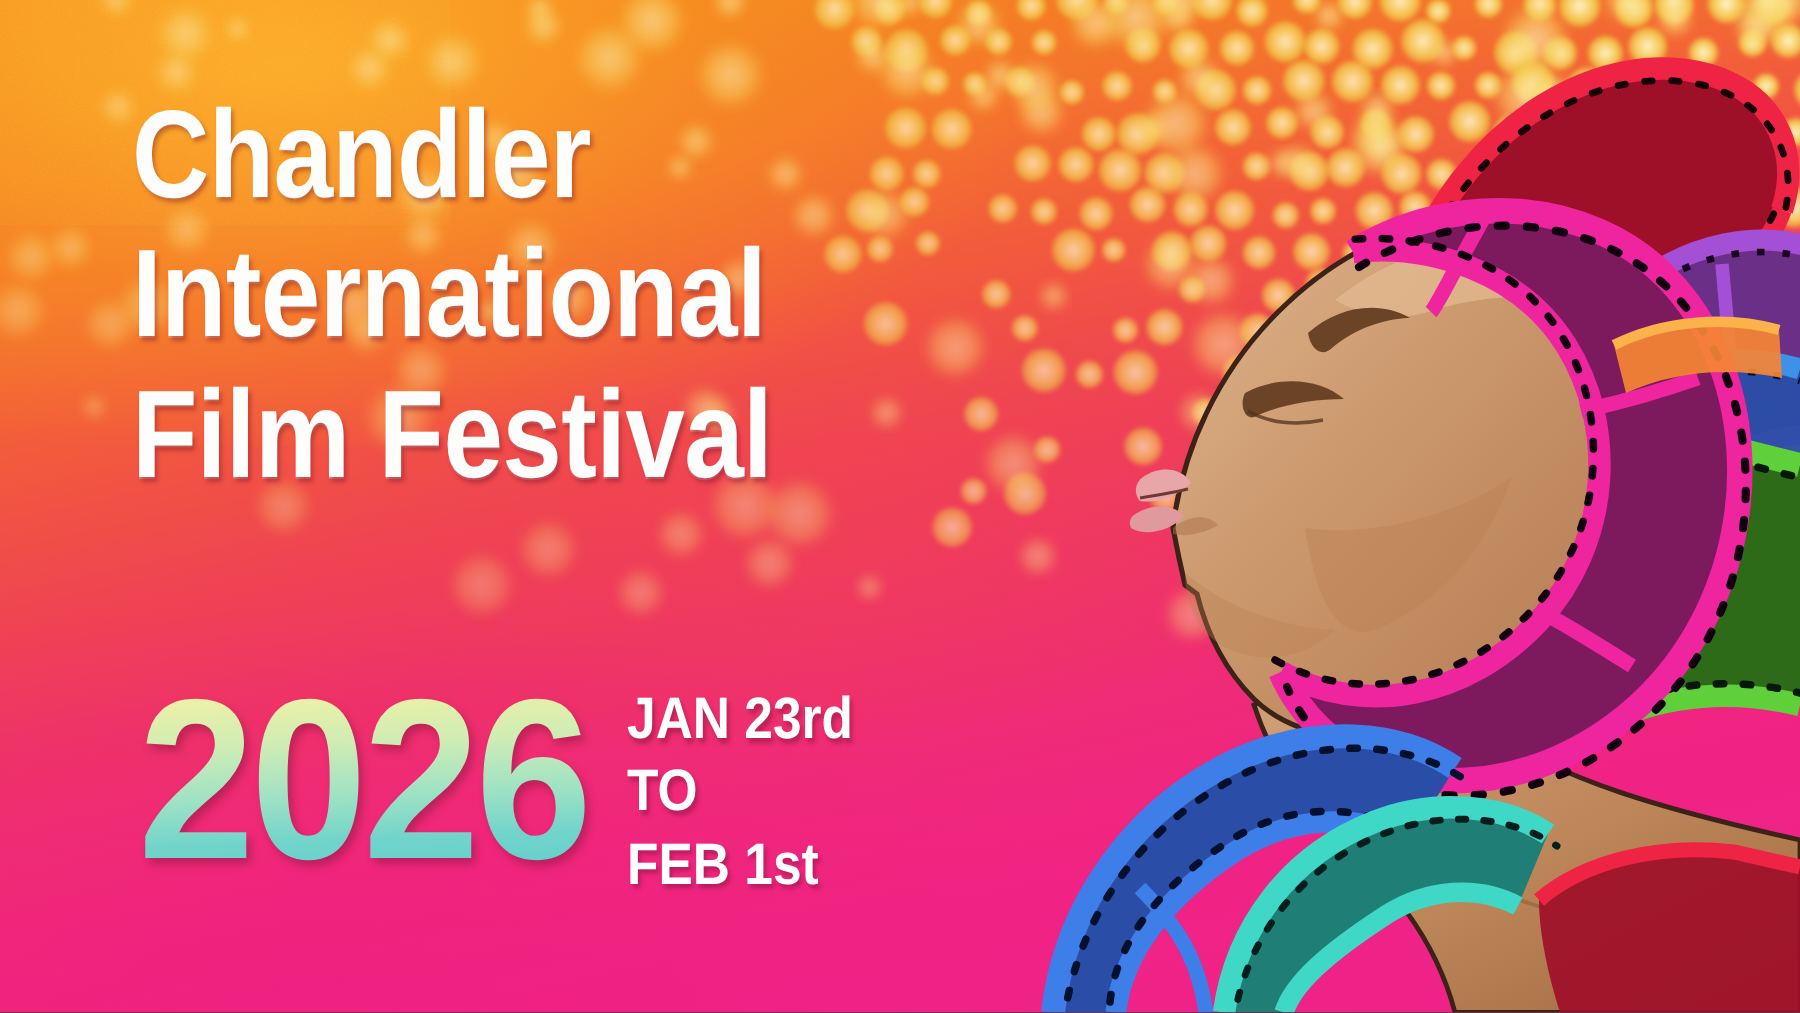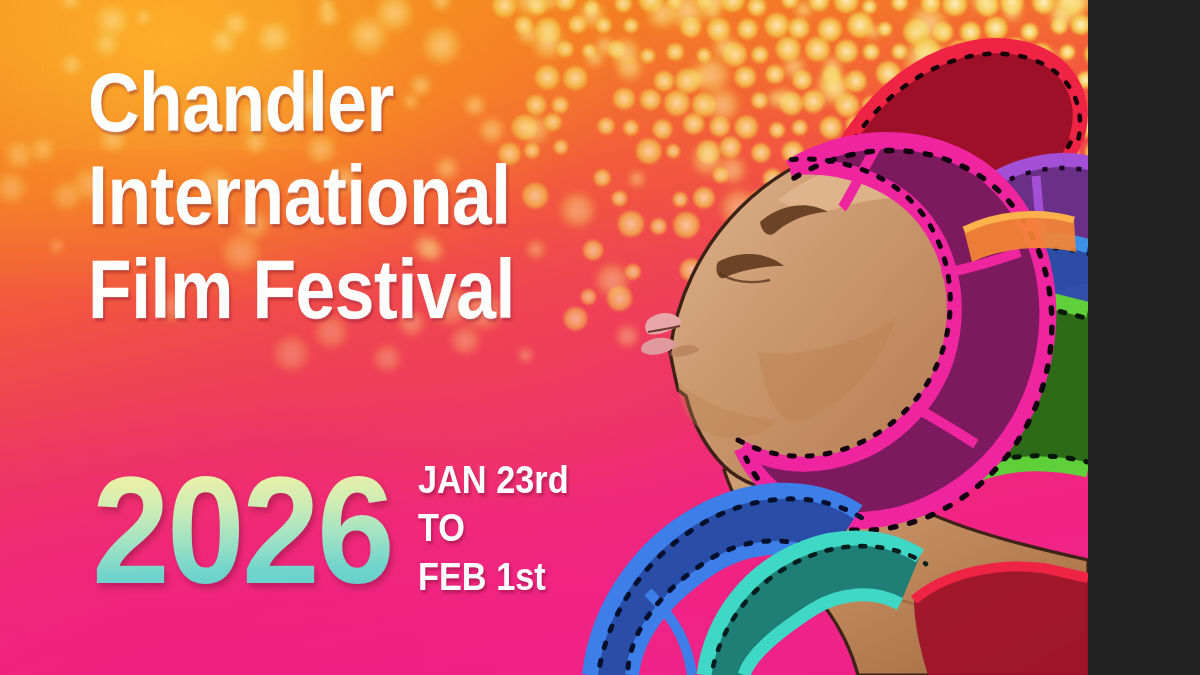--- a/index.html
+++ b/index.html
@@ -3,21 +3,21 @@
 <meta charset="utf-8">
 <title>Chandler International Film Festival 2026</title>
 <style>
   html, body {
     margin: 0;
     padding: 0;
     background: #222;
   }
   #poster {
     position: relative;
-    width: 1088px;
+    width: 1200px;
     height: 675px;
     overflow: hidden;
     font-family: "Liberation Sans", sans-serif;
     background: linear-gradient(168deg,
         #f7921e 0%,
         #f4851f 11%,
         #f4742c 22%,
         #f25a3c 33%,
         #ef4551 44%,
         #ee3466 56%,
@@ -94,21 +94,21 @@
         0 1px 0 rgba(255,255,255,.25);
     margin-bottom: 12px;
   }
 
   
   .yearrow {
     position: absolute;
     left: 92px;
     top: 440px;
     display: flex;
-    align-items: flex-end;
+    align-items: center;
     z-index: 6;
   }
   .year {
     font-family: "Liberation Sans", sans-serif;
     font-weight: 700;
     font-size: 152px;
     line-height: 0.92;
     letter-spacing: -3px;
     transform: scaleX(0.92);
     transform-origin: left top;

